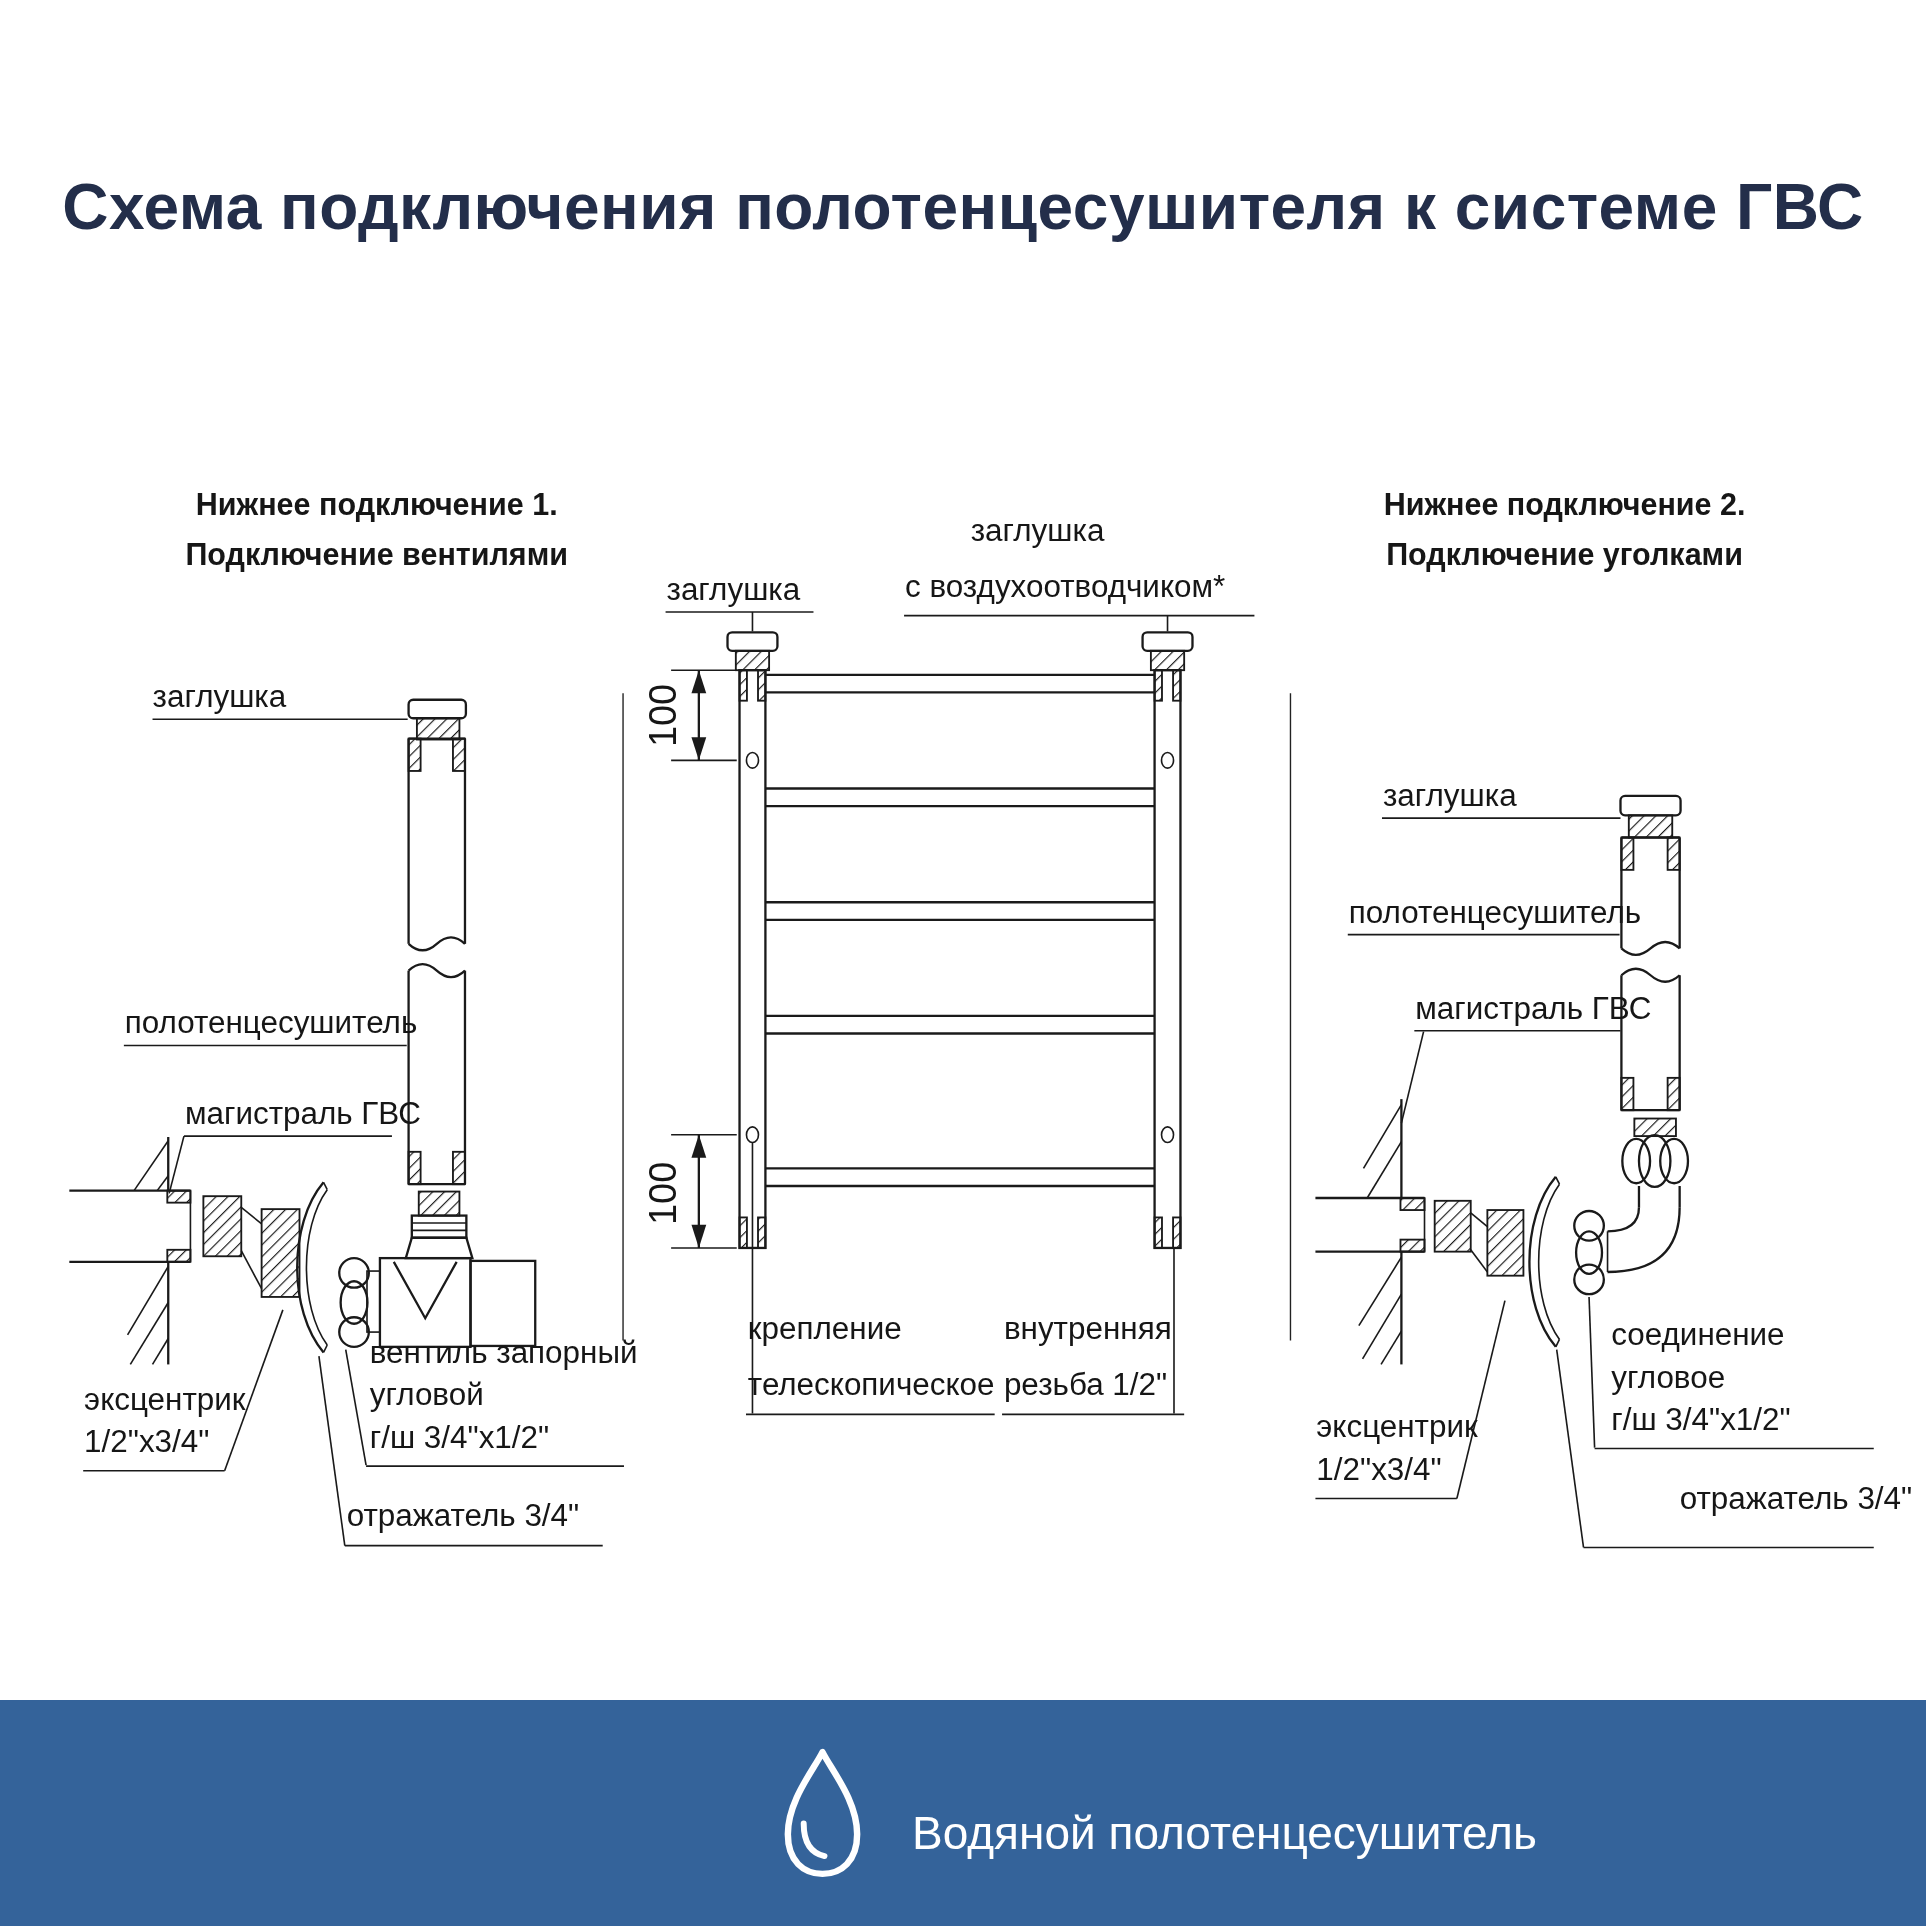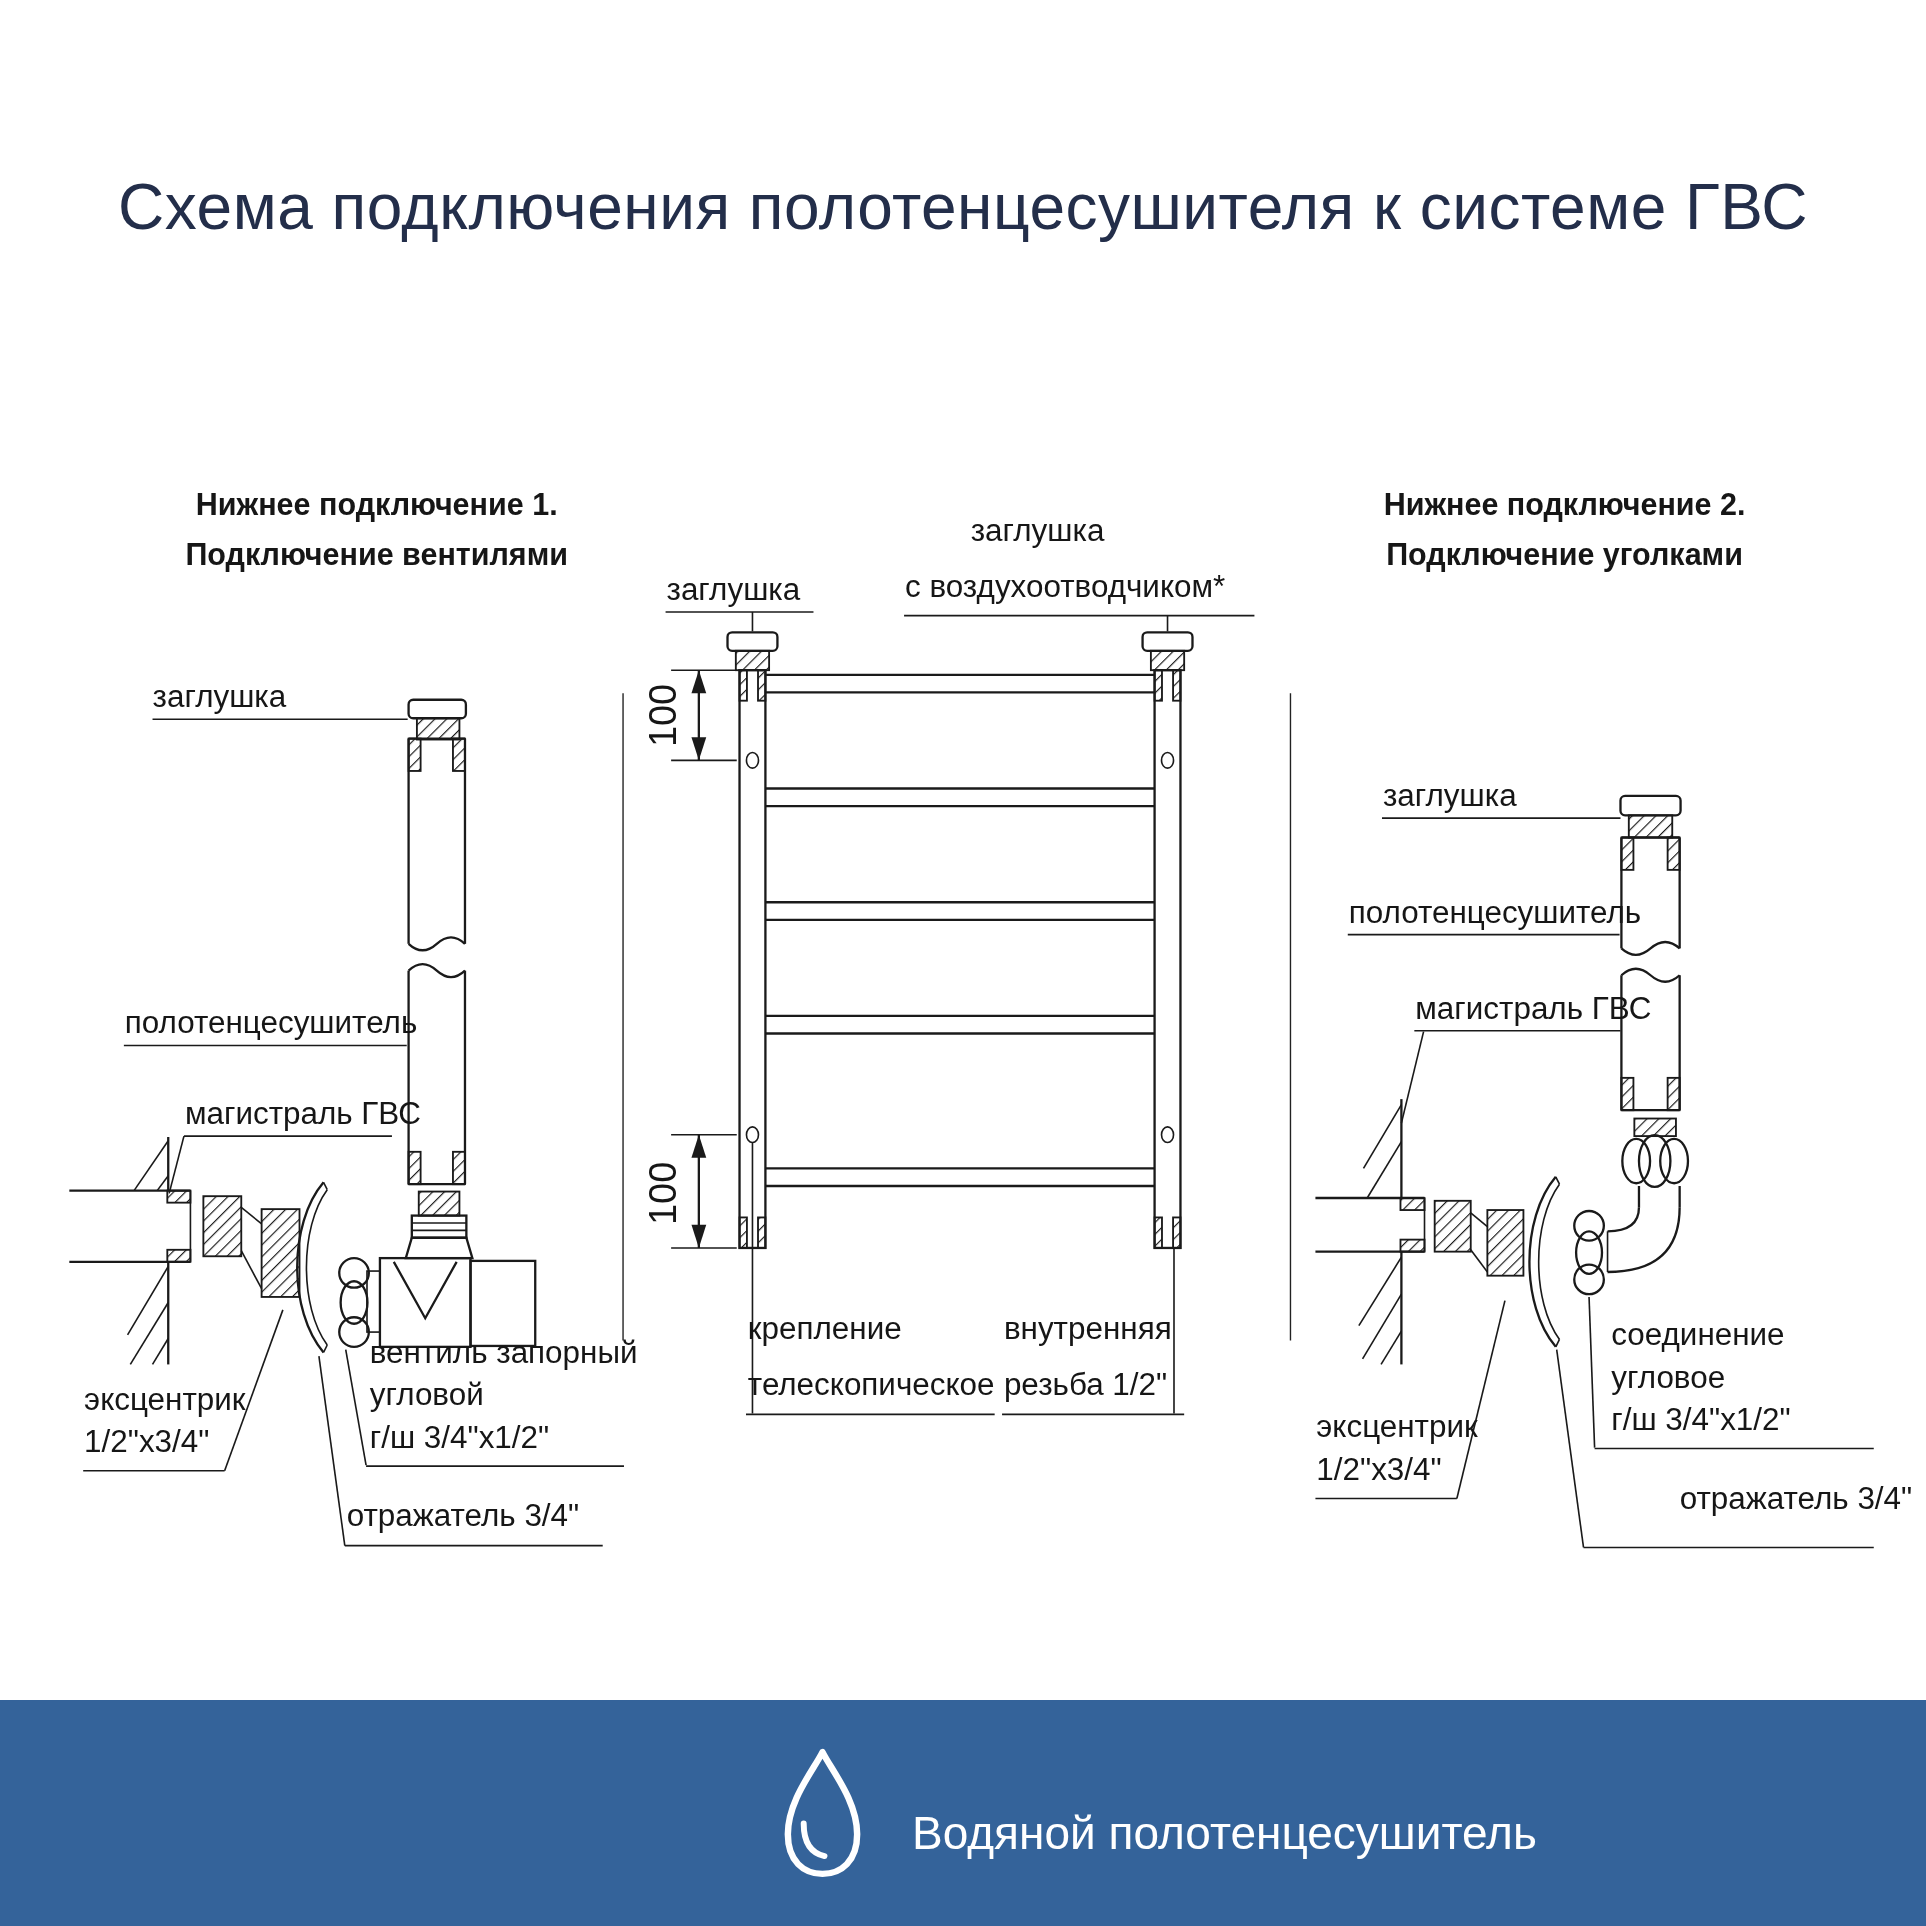--- a/index.html
+++ b/index.html
@@ -5,21 +5,21 @@
   :root{
     --navy:#232E4A;
     --banner:#34639A;
     --logo:#2D5E95;
     --ink:#1a1a1a;
   }
   html,body{margin:0;padding:0;background:#fff;}
   #page{position:relative;width:1926px;height:1926px;background:#fff;overflow:hidden;
         font-family:"Liberation Sans",sans-serif;}
   .title{position:absolute;left:0;right:0;top:170px;text-align:center;
-         font-size:64px;font-weight:normal;color:var(--navy);letter-spacing:0.5px;}
+         font-size:64px;font-weight:bold;color:var(--navy);letter-spacing:0.5px;}
   svg.diagrams{position:absolute;left:0;top:0;}
   svg.diagrams text{font-family:"Liberation Sans",sans-serif;fill:#161616;}
   .lbl{font-size:68px;}
   .hdr{font-size:66px;font-weight:bold;fill:#000;}
   .dim{font-size:82px;}
   .ln{stroke:var(--ink);stroke-width:5;fill:none;}
   .th{stroke:var(--ink);stroke-width:3.5;fill:none;}
   .hv{fill:url(#h);stroke:var(--ink);stroke-width:4;}
   .banner{position:absolute;left:0;top:1700px;width:1926px;height:226px;background:var(--banner);}
   .dropwrap{position:absolute;left:773px;top:1746px;width:99px;height:134px;}

